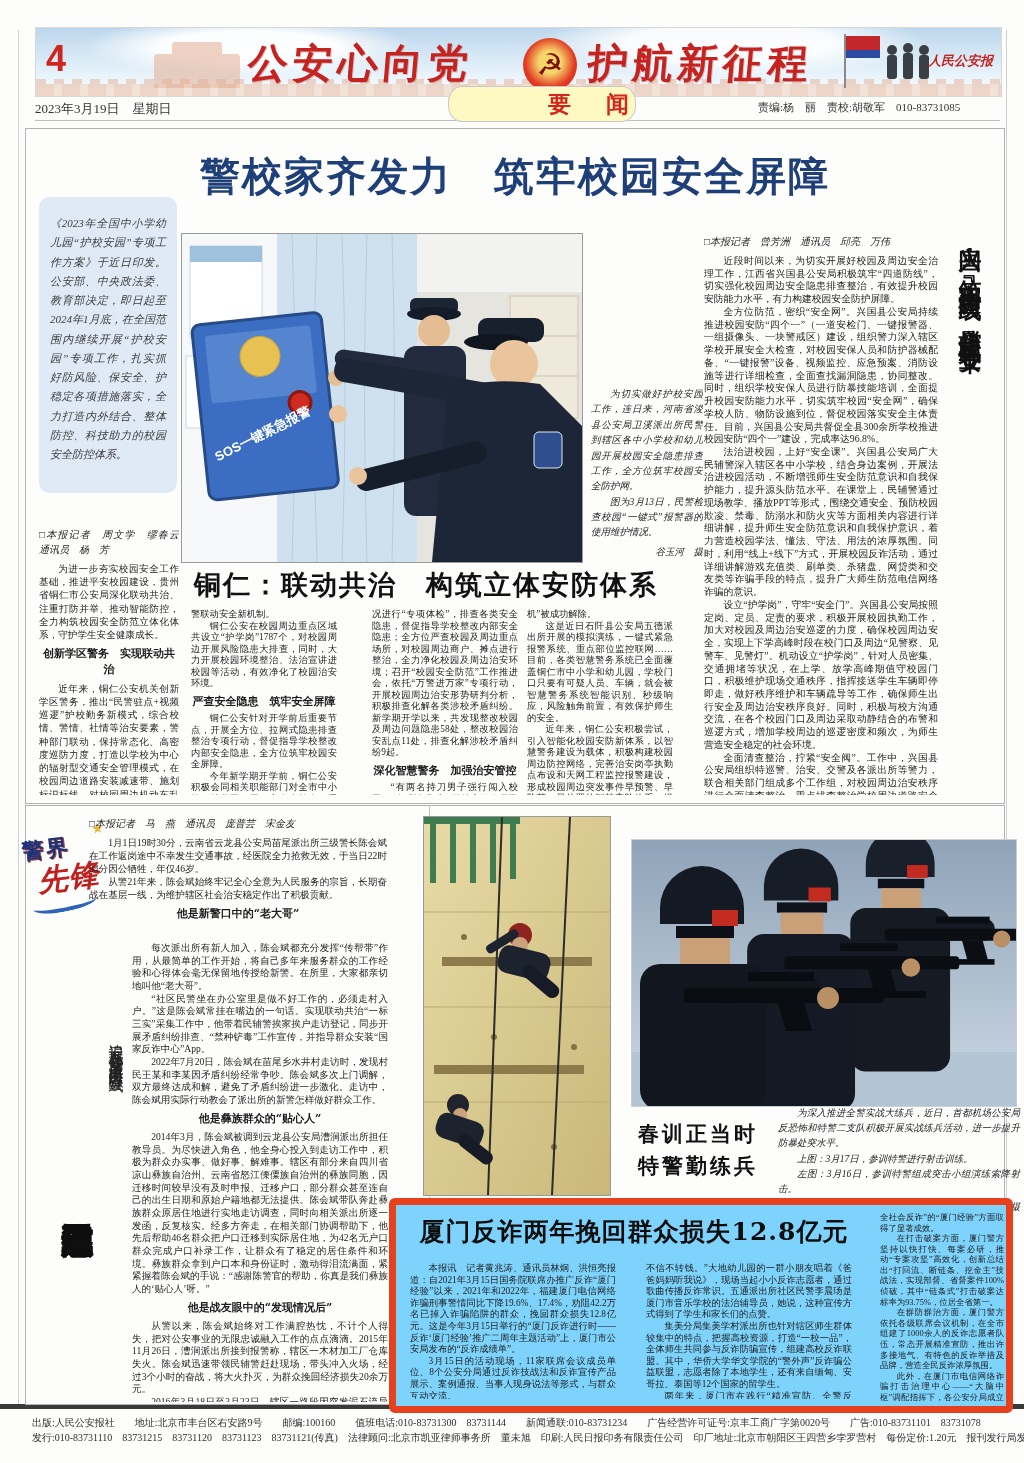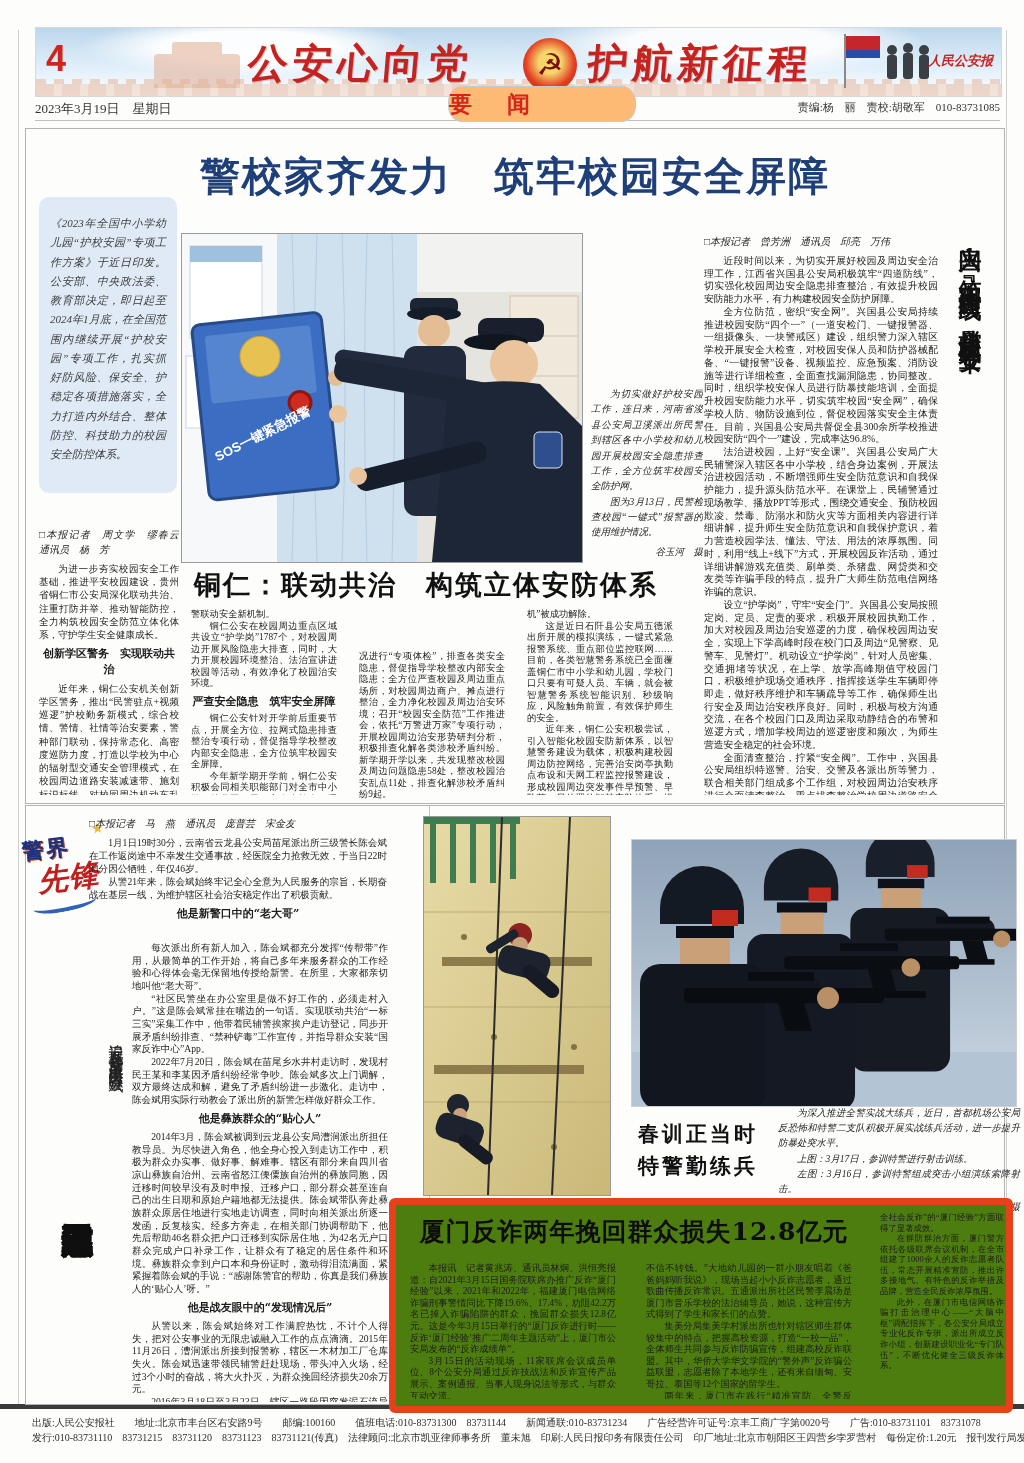--- a/index.html
+++ b/index.html
@@ -29,41 +29,41 @@
   .slogan{font:bold 40px "DejaVu Serif",serif;color:#c5231f;transform:skewX(-5deg);
           letter-spacing:5px;text-shadow:1px 1px 0 rgba(150,20,10,.25);white-space:nowrap;}
   .slog-l{left:212px;top:8px;}
   .slog-r{left:552px;top:8px;}
   .emblem{left:487px;top:10px;width:54px;height:54px;border-radius:50%;
     background:radial-gradient(circle at 50% 45%,#f6d66b 0 28%,#e23a22 62%,#c5231f 100%);
     display:flex;align-items:center;justify-content:center;}
   .emblem span{font-size:30px;color:#7a1008;line-height:1;}
   .brand{right:8px;top:24px;font:bold italic 13px "DejaVu Serif",serif;color:#c5231f;white-space:nowrap;}
   .yaowen-rule{left:35px;top:120px;width:965px;height:1px;background:#bfbfbf;}
-  .yaowen{left:448px;top:86px;width:186px;height:34px;background:#fdba74;border:1px solid #c9c9c9;
-    border-radius:14px/16px;display:flex;align-items:center;justify-content:flex-start;z-index:2;}
+  .yaowen{left:448px;top:86px;width:186px;height:34px;background:#fef9c3;border:1px solid #c9c9c9;
+    border-radius:14px/16px;display:flex;align-items:center;justify-content:flex-end;z-index:2;}
   .yaowen span{font:bold 23px "DejaVu Serif",serif;color:#d4261c;letter-spacing:6px;}
   .dateline{left:35px;top:100px;font-size:13px;color:#333;}
-  .editorline{left:758px;top:100px;width:242px;text-align:right;font-size:11px;color:#333;}
+  .editorline{left:758px;top:100px;width:242px;font-size:11px;color:#333;}
   
   .topbox{left:25px;top:128px;width:978px;height:674px;border:1px solid #b2b2b2;background:#fdfdfc;}
   .main-hl{left:0;top:20px;width:100%;text-align:center;font:bold 40px "DejaVu Serif",serif;
            color:#1e3f78;letter-spacing:2px;}
   .introbox{left:13px;top:68px;width:138px;height:296px;background:#dfeaf6;border-radius:10px;
     padding:17px 11px;box-sizing:border-box;font:italic 11px/1.75 "Liberation Serif",serif;color:#3d3d3d;}
   .lcol{left:13px;top:398px;width:140px;height:268px;font:9.6px/1.38 "Liberation Serif",serif;}
   .byline{font:italic 10px/1.5 "Liberation Serif",serif;color:#222;margin-bottom:5px;}
   .colsub{text-align:center;font-weight:bold;font-size:11px;margin:5px 0;font-family:"DejaVu Serif",serif;}
   .photo1{left:155px;top:104px;width:400px;height:328px;border:1px solid #9a9a9a;background:#eef1f4;}
   .p1cap{left:565px;top:258px;width:112px;height:276px;font:italic 9.5px/1.62 "Liberation Serif",serif;color:#222;}
   .p1cap .credit{text-align:right;margin-top:4px;}
   .tr-hl{left:130px;top:438px;width:540px;text-align:center;font:bold 27px "DejaVu Serif",serif;
          color:#111;letter-spacing:2px;}
   .trcol{top:480px;width:146px;height:186px;font:9.3px/1.24 "Liberation Serif",serif;}
-  .tc1{left:165px;} .tc2{left:333px;margin-top:42px;} .tc3{left:501px;}
+  .tc1{left:165px;} .tc2{left:346px;} .tc3{left:501px;}
   .xg-byline{left:678px;top:106px;width:234px;font:italic 10px/1.4 "Liberation Serif",serif;}
   .xg-body{left:678px;top:126px;width:234px;height:540px;font:9.8px/1.3 "Liberation Serif",serif;}
   .xg-vert{left:912px;top:100px;width:66px;height:562px;writing-mode:vertical-rl;text-orientation:upright;
     font:bold 23px "DejaVu Serif",serif;color:#111;letter-spacing:3px;display:flex;align-items:center;}
   .xg-vert .seg2{margin-top:26px;}
   
   .botbox{left:25px;top:805px;width:978px;height:598px;border:1px solid #b2b2b2;background:#fdfdfc;}
   .vdivider{left:403px;top:0;width:1px;height:596px;background:#c4c4c4;}
   .badge{left:2px;top:26px;width:82px;height:132px;transform:rotate(-7deg);}
   .badge .l1{font:bold 22px "DejaVu Serif",serif;color:#16337d;text-shadow:1px 1px 0 #b23c2e;letter-spacing:2px;}
@@ -77,21 +77,21 @@
     font:bold 32px/1.06 "DejaVu Serif",serif;color:#0f0f0f;display:flex;justify-content:center;}
   .hero-vsub{left:72px;top:226px;width:26px;height:364px;writing-mode:vertical-rl;text-orientation:upright;
     font:15px/1.1 "Liberation Serif",serif;color:#222;letter-spacing:2px;}
   .hero-b{left:106px;top:136px;width:256px;height:460px;font:9.6px/1.32 "Liberation Serif",serif;}
   .photo2{left:397px;top:10px;width:186px;height:378px;border:1px solid #9a9a9a;background:#dccb92;}
   .photo3{left:605px;top:33px;width:384px;height:266px;border:1px solid #cfcfcf;background:#9fb2c4;padding:0;}
   .tr-title{left:612px;top:312px;width:152px;font:bold 21px/1.5 "DejaVu Serif",serif;color:#111;letter-spacing:3px;}
   .tr-cap{left:752px;top:300px;width:242px;font:italic 9.5px/1.6 "Liberation Serif",serif;color:#222;}
   .tr-cap .credit{text-align:right;margin-top:3px;}
   
-  .redbox{left:363px;top:392px;width:610px;height:201px;background:#4d7c0f;border:7px solid #e8401c;
+  .redbox{left:363px;top:392px;width:610px;height:201px;background:#7dd3fc;border:7px solid #e8401c;
           border-radius:6px;z-index:6;}
   .xm-hl{left:14px;top:10px;width:448px;text-align:center;font:bold 25px "DejaVu Serif",serif;
          color:#0d0d0d;letter-spacing:1px;}
   .xmcol{top:58px;width:206px;height:136px;font:9.3px/1.25 "Liberation Serif",serif;}
   .xc1{left:14px;} .xc2{left:250px;}
   .xc3{left:484px;top:8px;width:124px;height:188px;font:8.4px/1.26 "Liberation Serif",serif;}
   
   .blackline{left:0;top:1404px;width:1024px;height:5px;background:#3a3a3a;}
   .foot{left:32px;width:986px;font-size:10px;color:#2e2e2e;white-space:nowrap;}
   .f1{top:1416px;} .f2{top:1431px;}
@@ -383,20 +383,21 @@
         <p class="ind">3月15日的活动现场，11家联席会议成员单位、8个公安分局通过反诈技战法和反诈宣传产品展示、案例通报、当事人现身说法等形式，与群众互动交流。</p>
 
       </div>
       <div class="abs xmcol xc2 jt hid">
         <p>不信不转钱。”大地幼儿园的一群小朋友唱着《爸爸妈妈听我说》，现场当起小小反诈志愿者，通过歌曲传播反诈常识。五通派出所社区民警李晨玚是厦门市音乐学校的法治辅导员，她说，这种宣传方式得到了学生和家长们的点赞。</p>
         <p class="ind">集美分局集美学村派出所也针对辖区师生群体较集中的特点，把握高校资源，打造“一校一品”，全体师生共同参与反诈防骗宣传，组建高校反诈联盟。其中，华侨大学华文学院的“警外声”反诈骗公益联盟，志愿者除了本地学生，还有来自缅甸、安哥拉、泰国等12个国家的留学生。</p>
         <p class="ind">两年来，厦门市在践行“精准宣防、全警反诈、</p>
       </div>
       <div class="abs xc3 jt hid">
         <p>全社会反诈”的“厦门经验”方面取得了显著成效。</p>
+        <p class="ind">在打击破案方面，厦门警方坚持以快打快、每案必研，推动“专案攻坚”高效化，创新总结出“打回流、断链条、挖金主”技战法，实现部督、省督案件100%侦破，其中“链条式”打击破案达标率为93.75%，位居全省第一。</p>
         <p class="ind">在群防群治方面，厦门警方依托各级联席会议机制，在全市组建了1000余人的反诈志愿者队伍，常态开展精准宣防，推出许多接地气、有特色的反诈举措及品牌，营造全民反诈浓厚氛围。</p>
         <p class="ind">此外，在厦门市电信网络诈骗打击治理中心——“大脑中枢”调配指挥下，各公安分局成立专业化反诈专班，派出所成立反诈小组，创新建设职业化“专门队伍”，不断优化健全三级反诈体系。</p>
 
       </div>
     </div>
   </div>
 
 </div>
 
 </body></html>

